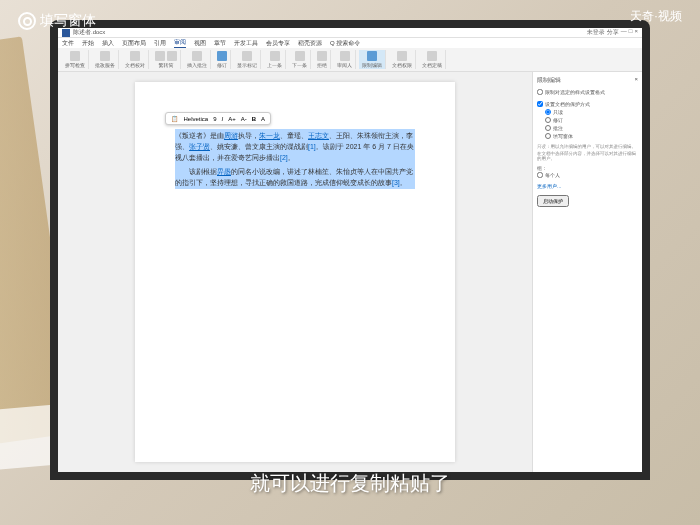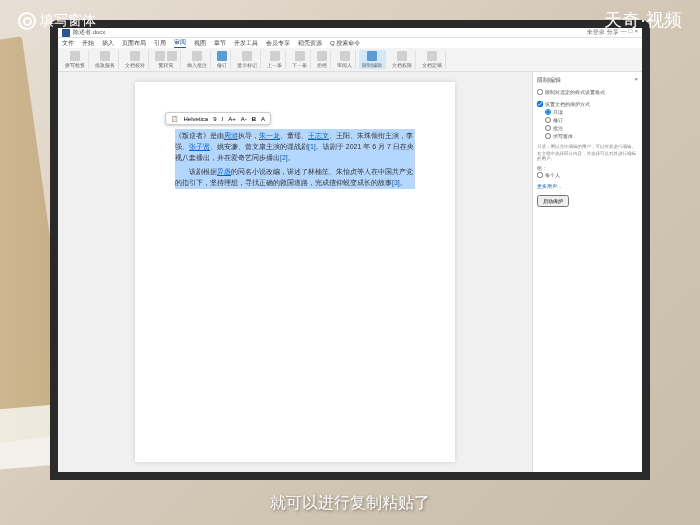--- a/index.html
+++ b/index.html
@@ -2,22 +2,22 @@
 <html><head>
 <meta charset="utf-8">
 <style>
 *{margin:0;padding:0;box-sizing:border-box;font-family:"Microsoft YaHei",sans-serif}
 body{width:700px;height:525px;background:linear-gradient(135deg,#e8e0d5 0%,#d4c9b8 50%,#c8bda8 100%);position:relative;overflow:hidden}
 .bg-decor{position:absolute;left:-30px;top:40px;width:80px;height:400px;background:linear-gradient(90deg,#c4a870 0%,#b89860 100%);transform:rotate(-8deg);opacity:0.6;border-radius:4px}
 .bg-decor2{position:absolute;left:-10px;bottom:60px;width:120px;height:60px;background:#fff;opacity:0.7;transform:rotate(-5deg)}
 .brand-tl{position:absolute;top:12px;left:18px;color:#fff;font-size:14px;display:flex;align-items:center;z-index:100}
 .brand-tl .icon{width:18px;height:18px;border:2px solid #fff;border-radius:50%;margin-right:4px;position:relative}
 .brand-tl .icon::after{content:"";position:absolute;width:5px;height:5px;border:2px solid #fff;border-radius:50%;top:3px;left:3px}
-.brand-tr{position:absolute;top:8px;right:18px;color:#fff;font-size:18px;z-index:100}
-.subtitle{position:absolute;bottom:11px;left:50%;transform:translateX(-50%);color:#fff;font-size:16px;font-weight:500;z-index:100;text-shadow:1px 1px 3px rgba(0,0,0,0.5)}
+.brand-tr{position:absolute;top:8px;right:18px;color:#fff;font-size:12px;z-index:100}
+.subtitle{position:absolute;bottom:28px;left:50%;transform:translateX(-50%);color:#fff;font-size:20px;font-weight:500;z-index:100;text-shadow:1px 1px 3px rgba(0,0,0,0.5)}
 .laptop{position:absolute;top:20px;left:50px;width:600px;height:460px;background:#2a2a2a;border-radius:8px 8px 0 0;padding:8px}
 .screen{width:100%;height:100%;background:#fff;overflow:hidden;display:flex;flex-direction:column;font-size:7px}
 .titlebar{height:12px;background:#fff;display:flex;align-items:center;padding:0 4px;border-bottom:1px solid #e0e0e0}
 .titlebar .doc-icon{width:8px;height:8px;background:#2b579a;margin-right:3px}
 .titlebar .doc-name{font-size:6px;color:#555}
 .titlebar .right-ctrls{margin-left:auto;display:flex;gap:2px;font-size:6px;color:#666}
 .menubar{height:12px;display:flex;align-items:center;padding:0 4px;gap:8px;font-size:6px;background:#fff;color:#444}
 .menubar span{cursor:pointer}
 .menubar .active{color:#2b579a;border-bottom:1px solid #2b579a}
 .ribbon{height:36px;background:#f3f3f3;border-bottom:1px solid #ddd;display:flex;padding:2px 4px;gap:3px}

